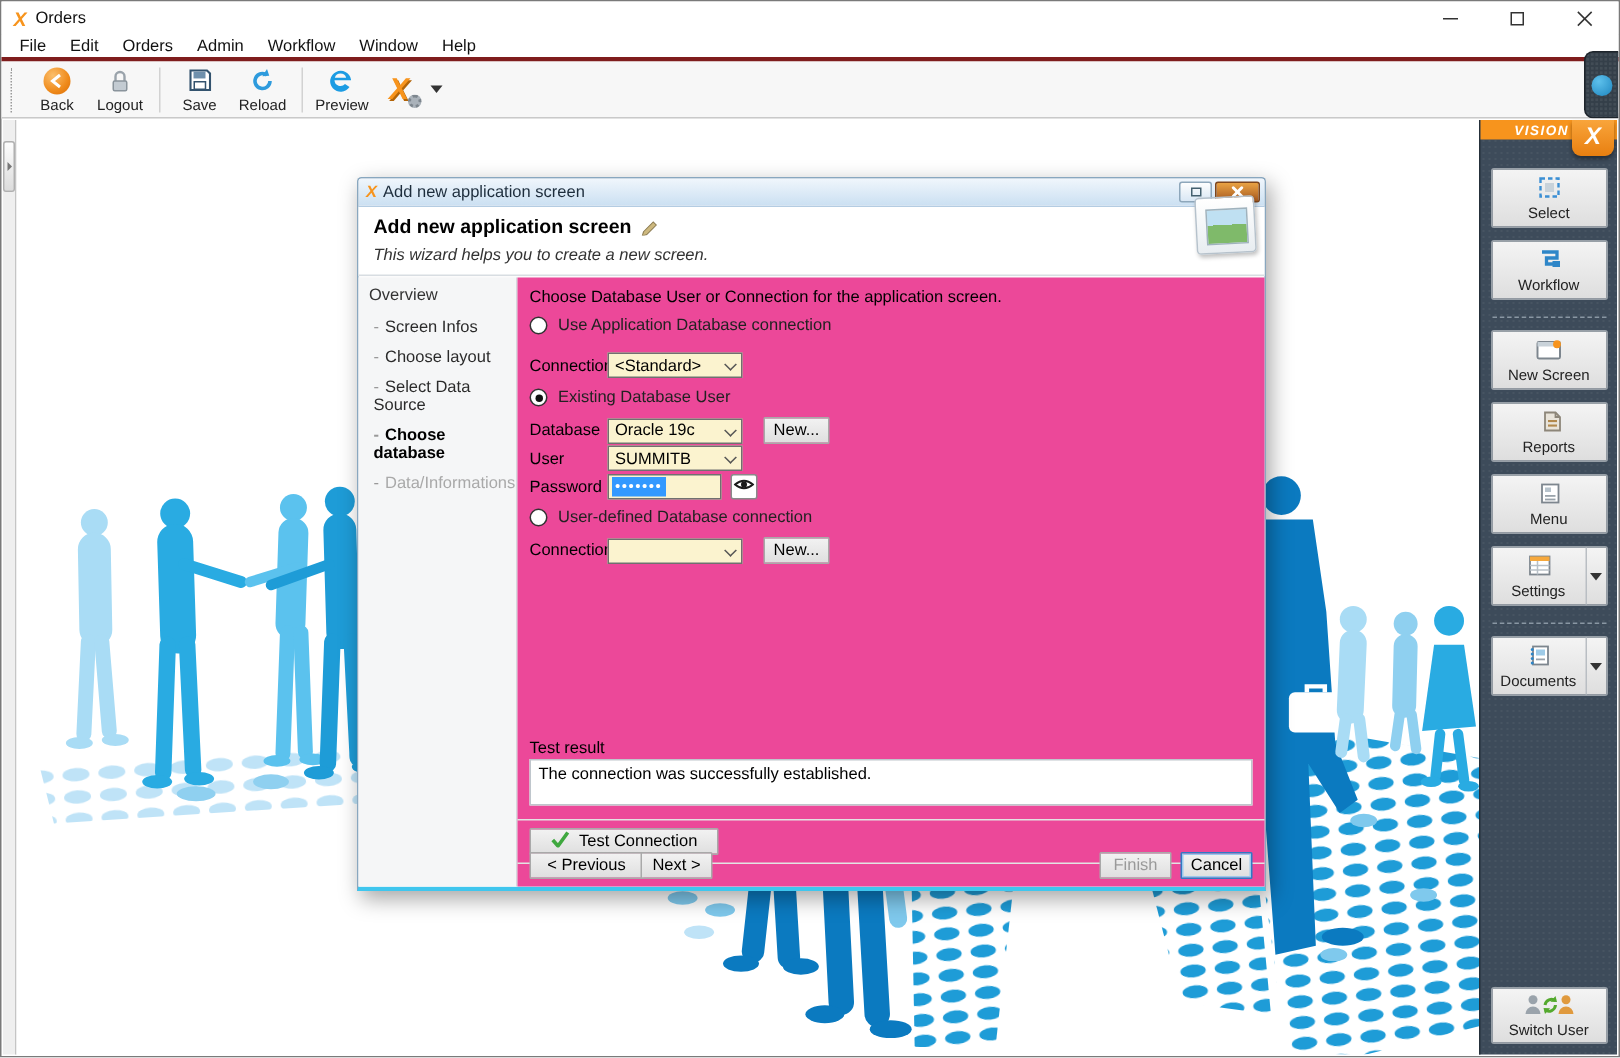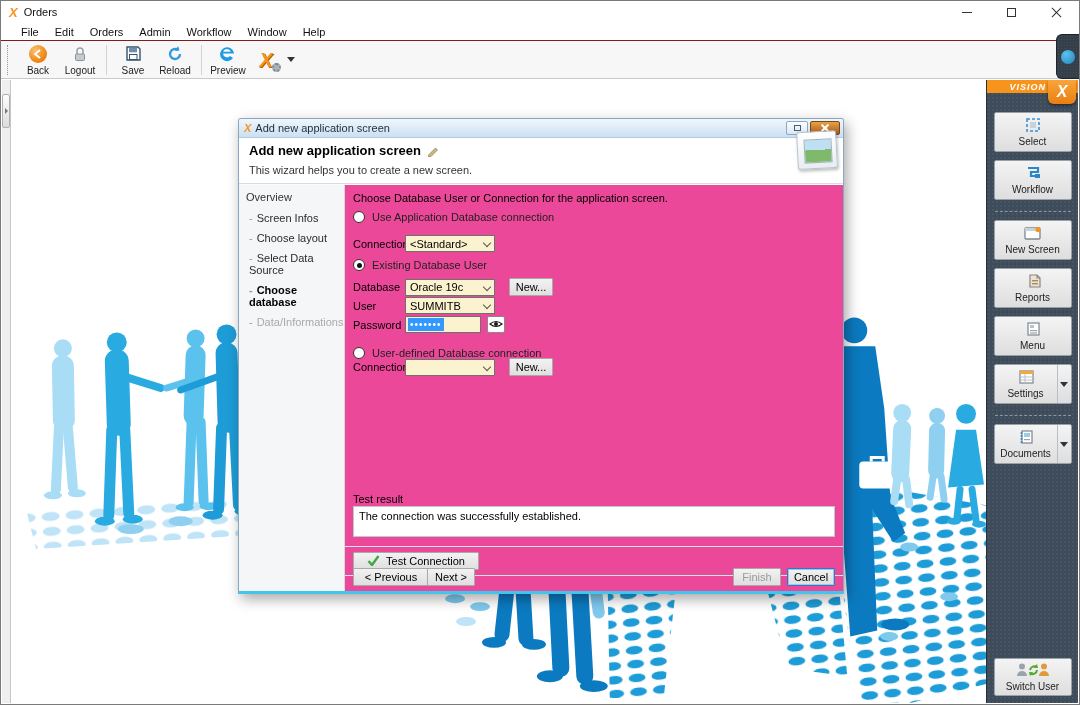--- a/index.html
+++ b/index.html
@@ -13,21 +13,21 @@
   .title-text { font-size:11px; color:#111; }
   .win-controls { margin-left:auto; display:flex; height:22px; }
   .win-btn { width:45px; height:22px; display:flex; align-items:center; justify-content:center; }
   .glyph-min { width:10px; height:1px; background:#333; }
   .glyph-max { width:9px; height:9px; border:1px solid #333; }
   .glyph-close { position:relative; width:10px; height:10px; }
   .glyph-close::before,.glyph-close::after { content:""; position:absolute; left:4px; top:-1px; width:1px; height:13px; background:#333; }
   .glyph-close::before { transform:rotate(45deg); }
   .glyph-close::after { transform:rotate(-45deg); }
 
-  .menubar { height:18px; display:flex; align-items:center; background:#fff; padding-left:12px; border-bottom:1px solid #7f1d1d; }
+  .menubar { height:18px; display:flex; align-items:flex-end; background:#fff; padding-left:4px; border-bottom:3px solid #7f1d1d; }
   .menu-item { padding:1px 8px; color:#111; cursor:default; }
 
   .toolbar { height:38px; display:flex; align-items:center; background:#f7f7f7; border-bottom:1px solid #c9c9c9; padding-left:2px; }
   .tb-grip { width:4px; height:30px; border-left:1px dotted #9a9a9a; margin:0 6px 0 4px; }
   .tb-btn { min-width:42px; padding:1px 3px; display:flex; flex-direction:column; align-items:center; justify-content:center; gap:1px; font-size:10px; color:#222; }
   .tb-sep { width:1px; height:30px; background:#d2d2d2; margin:0 5px; }
   .tb-ico { width:20px; height:20px; display:flex; align-items:center; justify-content:center; }
   .back-circle { width:18px; height:18px; border-radius:50%; background:radial-gradient(circle at 35% 30%, #fbbf6d, #ef8a1a 60%, #d96c07); display:flex; align-items:center; justify-content:center; }
   .caret-down { width:0; height:0; border-left:4px solid transparent; border-right:4px solid transparent; border-top:5px solid #333; }
   .tb-brand { font-size:20px; font-weight:800; font-style:italic; color:#F7941D; text-shadow:1px 1px 0 #b36408; line-height:20px; position:relative; }
@@ -70,21 +70,21 @@
   .dlg-restore { width:22px; height:14px; background:linear-gradient(#fefefe,#d9e7f4); border:1px solid #8ea7bb; border-radius:2px; display:flex; align-items:center; justify-content:center; }
   .dlg-restore i { width:7px; height:6px; border:1px solid #44606f; display:block; }
   .dlg-close { width:30px; height:14px; background:linear-gradient(#e9a243,#a85a20); border:1px solid #7d451c; border-radius:2px; display:flex; align-items:center; justify-content:center; position:relative; }
   .dlg-close i { position:relative; width:8px; height:8px; display:block; }
   .dlg-close i::before,.dlg-close i::after { content:""; position:absolute; left:3px; top:-1px; width:2px; height:10px; background:#fff; border-radius:1px; }
   .dlg-close i::before { transform:rotate(45deg); } .dlg-close i::after { transform:rotate(-45deg); }
 
   .dlg-header { position:relative; height:46px; background:#fff; border-bottom:1px solid #d8dde2; }
   .dlg-h-title { position:absolute; left:10px; top:5px; font-size:13px; font-weight:700; color:#000; }
   .pencil { display:inline-block; margin-left:5px; vertical-align:-2px; }
-  .dlg-h-sub { position:absolute; left:10px; top:26px; font-size:11px; color:#333; }
+  .dlg-h-sub { position:absolute; left:10px; top:26px; font-size:11px; color:#333;font-style:italic; }
   .dlg-h-right { position:absolute; right:52px; top:9px; display:flex; align-items:center; gap:9px; }
   .create-preview { color:#9aa0a6; font-size:12px; }
   .cp-caret { width:0; height:0; border-left:4px solid transparent; border-right:4px solid transparent; border-top:5px solid #9aa0a6; margin-left:-3px; }
   .lang { color:#2e6da4; font-size:11px; font-weight:700; }
   .lang.sel { background:#d6e9f8; border:1px solid #5e9bd1; padding:0 3px; border-radius:1px; }
   .dlg-thumb { position:absolute; right:6px; top:-7px; width:40px; height:38px; background:linear-gradient(#fff,#e8edf1); border:1px solid #b6c2cc; border-radius:3px; box-shadow:1px 2px 3px rgba(0,0,0,.25); transform:rotate(-3deg); }
   .dlg-thumb::after { content:""; position:absolute; left:6px; top:7px; width:26px; height:22px; background:linear-gradient(#bfe0f2 45%, #7fba6a 45%); border:1px solid #9fb2bd; }
 
   .dlg-nav { position:absolute; top:66px; left:0; width:106px; bottom:0; background:#f5f6f7; border-right:1px solid #d4d9de; padding:6px 0 0 7px; }
   .nav-head { color:#333; margin-bottom:9px; }
@@ -516,21 +516,21 @@
             <span class="pwd-sel">•••••••</span>
           </span>
         <span class="eye-btn">
             <span><svg width="14" height="10">
                 <path d="M1,5 Q7,0 13,5 Q7,10 1,5 Z" fill="none" stroke="#1a1a1a" stroke-width="1.2"></path>
                 <circle cx="7" cy="5" r="2" fill="#1a1a1a"></circle>
               </svg></span>
           </span>
       </div>
 
-      <div class="radio-row" style="top:162px;">
+      <div class="radio-row" style="top:154px;">
         <span class="radio"></span>
         <span>User-defined Database connection</span>
       </div>
 
       <div class="field-row" style="top:173px;">
         <span class="f-label">Connection</span>
         <span class="combo">
             <span></span>
             <span class="chev"></span>
           </span>

